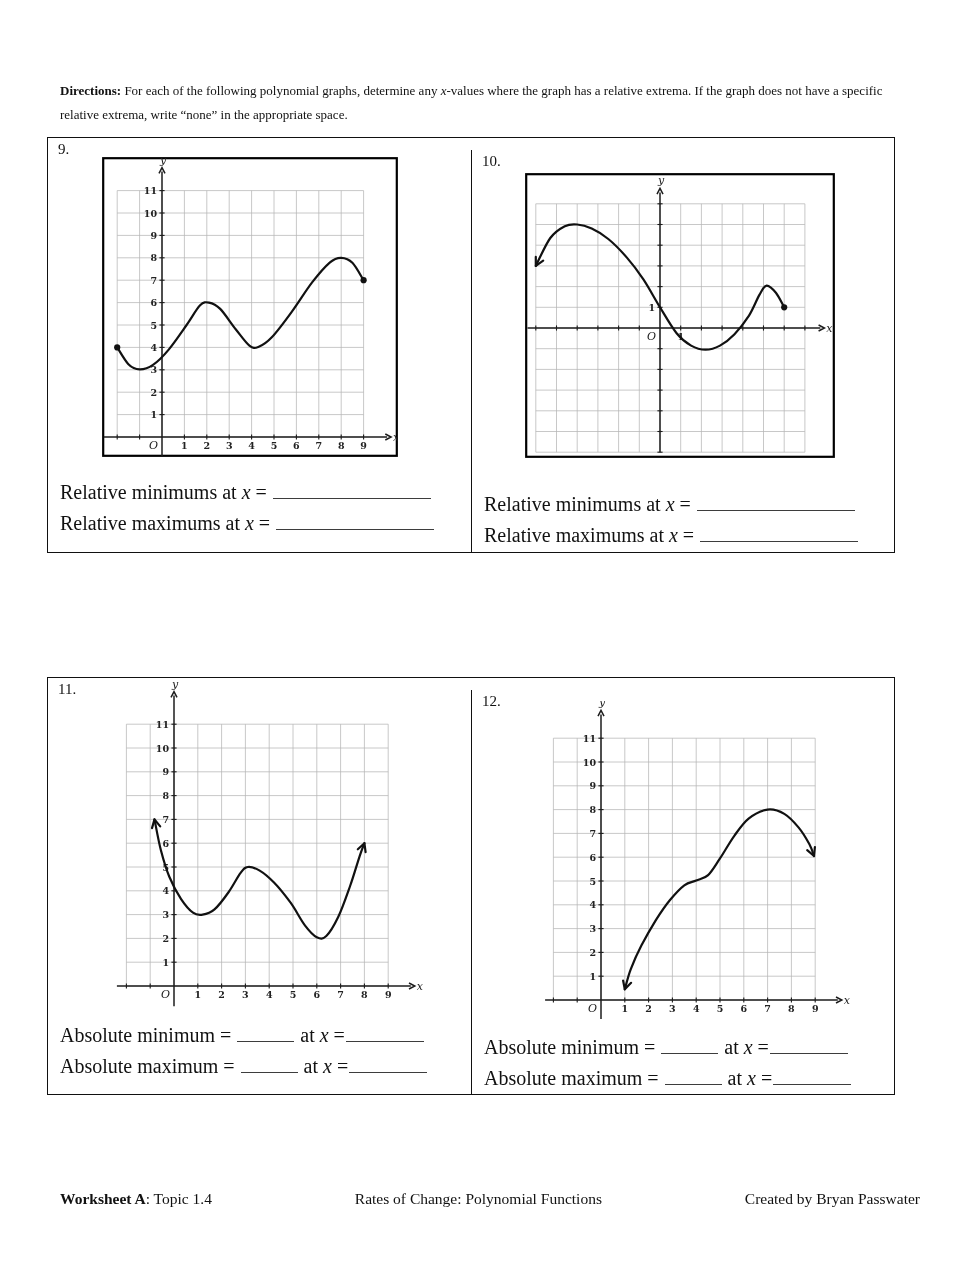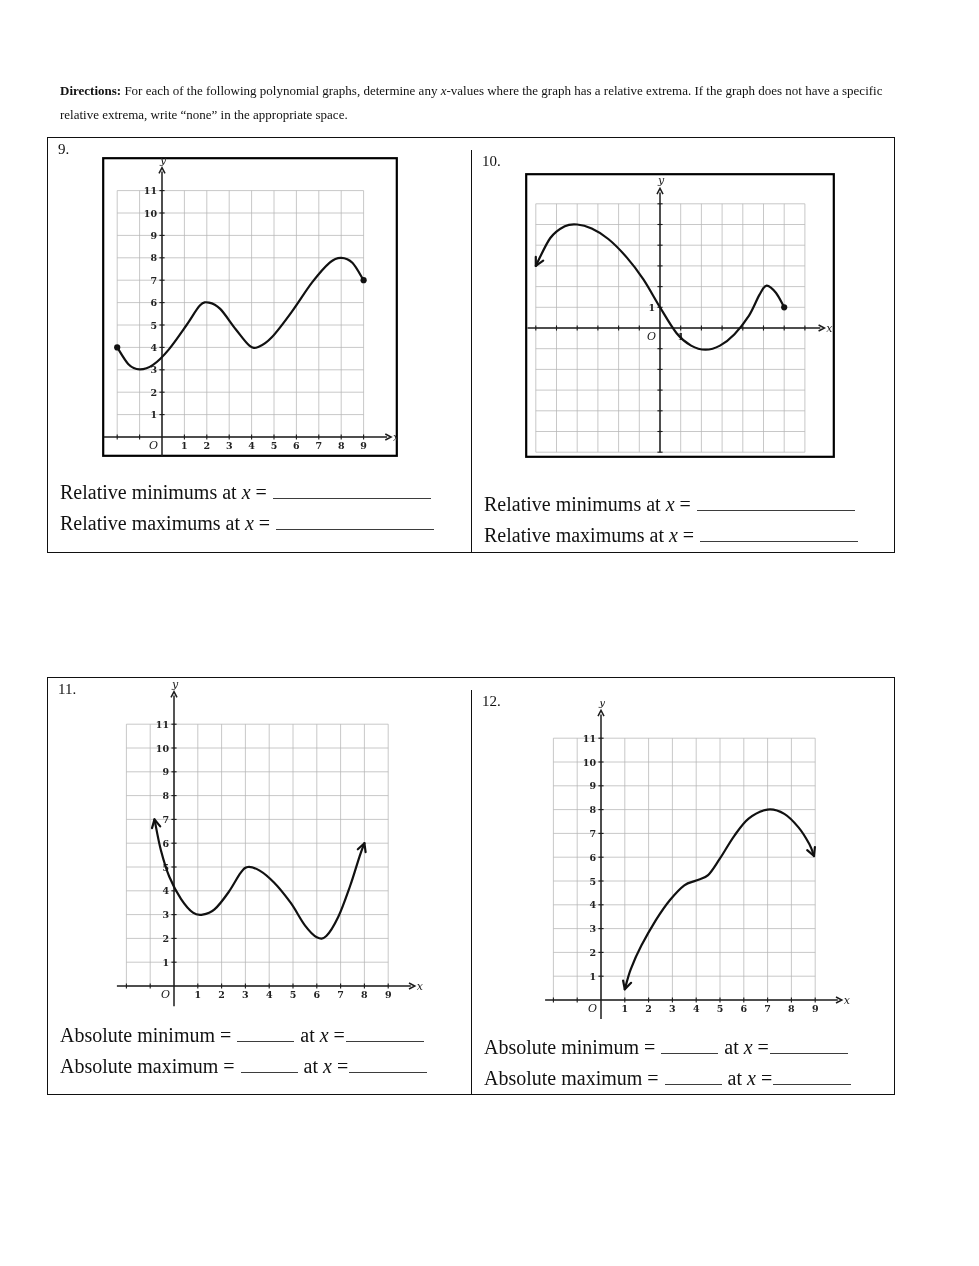--- a/index.html
+++ b/index.html
@@ -355,14 +355,19 @@
             <text x="67" y="5.4" text-anchor="middle" class="alab">y</text>
             <path d="M89.8 288.3C90.8 284.9 93.0 275.4 95.8 268.1C98.6 260.8 102.3 252.4 106.5 244.3C110.7 236.2 116.0 226.9 120.7 219.3C125.5 211.8 130.2 204.8 135 199C139.8 193.2 144.9 187.6 149.3 184.3C153.7 181.1 157.2 181.2 161.2 179.5C165.2 177.8 169.1 177.8 173.1 174.1C177.1 170.4 180.6 163.9 185 157.4C189.4 150.9 194.5 141.4 199.3 134.8C204.1 128.2 208.1 122.0 213.6 117.6C219.1 113.2 226.6 109.4 232.6 108.6C238.6 107.8 244.2 109.9 249.3 112.9C254.5 115.9 259.3 121.4 263.5 126.4C267.7 131.4 271.7 138.3 274.3 143.1C276.9 147.9 278.2 153.0 279 155" class="curve"></path>
             <path d="M88.1 279.5L89.8 288.3L96.1 281.8" class="curve" fill="none"></path>
             <path d="M272.2 149.1L279 155L279.9 146.0" class="curve" fill="none"></path>
           </svg></div>
       <div class="ans" style="top:346px;">Absolute minimum = <span class="blank" style="width: 57px;"></span> at <i>x</i> =<span class="blank" style="width: 78px;"></span></div>
       <div class="ans" style="top:377px;">Absolute maximum = <span class="blank" style="width: 57px;"></span> at <i>x</i> =<span class="blank" style="width: 78px;"></span></div>
     </div>
   </div>
 
+  <div class="footer" style="left:60px;top:1190px;width:860px;">
+    <span><b>Worksheet A</b><span>: Topic 1.4</span></span>
+    <span>Rates of Change: Polynomial Functions</span>
+    <span>Created by Bryan Passwater</span>
+  </div>
 
 </div>
 
 </body></html>

